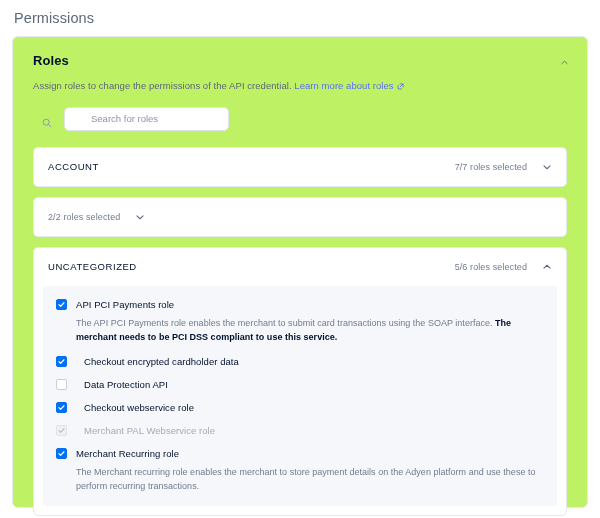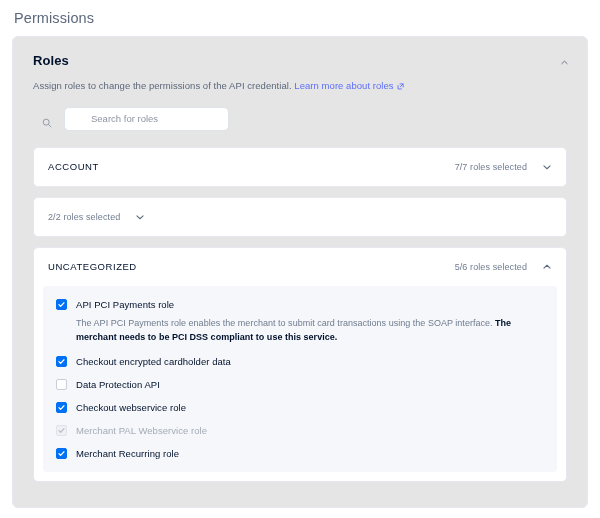--- a/index.html
+++ b/index.html
@@ -29,21 +29,21 @@
   }
 
   
   .roles-card {
     position: absolute;
     left: 12px;
     top: 36px;
     width: 576px;
     height: 472px;
     box-sizing: border-box;
-    background: #e5e5e5;
+    background: #bef264;
     border: 1px solid #e5e9ef;
     border-radius: 6px;
   }
 
   .card-head { position: relative; padding: 16px 20px 0 20px; }
 
   .card-title {
     font-size: 13px;
     font-weight: 700;
     color: #00112c;
@@ -160,21 +160,21 @@
     background: #f5f7fa;
     border-radius: 3px;
     padding: 12px 13px 12px 13px;
   }
 
   .role-row {
     display: flex;
     align-items: flex-start;
     margin-bottom: 10px;
   }
-  .role-row:last-child { margin-bottom: 0; }
+  .role-row:last-child { margin-bottom: 0; gap: 8px; }
 
   .cb {
     width: 11px;
     height: 11px;
     box-sizing: border-box;
     border-radius: 2px;
     flex: 0 0 auto;
     margin-top: 1px;
     position: relative;
     cursor: pointer;
@@ -329,19 +329,20 @@
             </div>
             <div class="role-block">
               <div class="role-row">
                 <span class="cb checked">
                   <svg viewBox="0 0 12 12">
                     <path d="M2.6 6.2l2.2 2.2 4.5-4.7" fill="none" stroke="#ffffff" stroke-width="1.6" stroke-linecap="round" stroke-linejoin="round"></path>
                   </svg>
                 </span>
                 <span class="role-label">Merchant Recurring role</span>
               </div>
+              <div class="role-desc"><span>The Merchant recurring role enables the merchant to store payment details on the Adyen platform and use these to perform recurring transactions.</span></div>
             </div>
           </div>
         </div>
       </div>
 
   </div>
 </div>
 
 </body></html>

